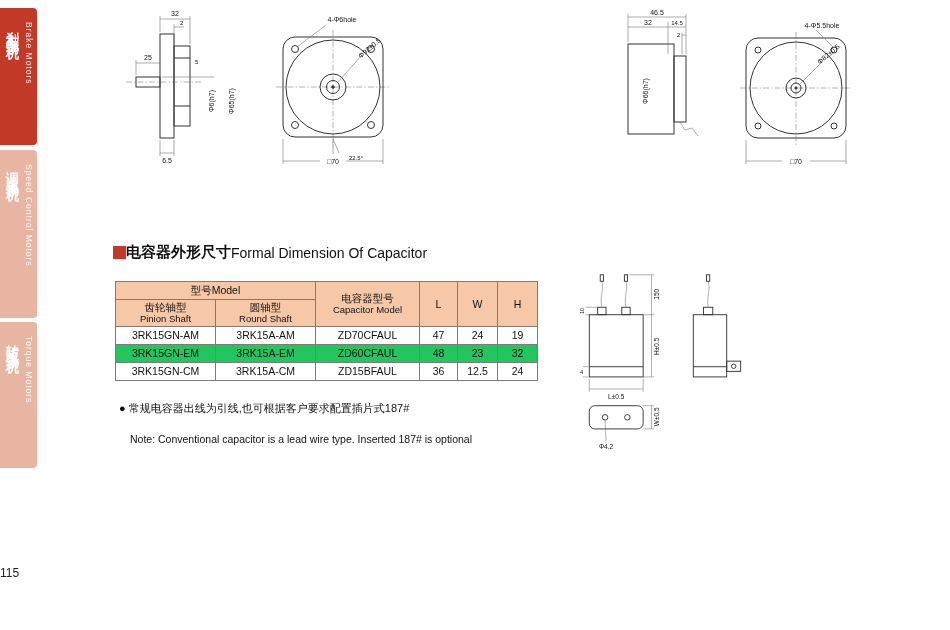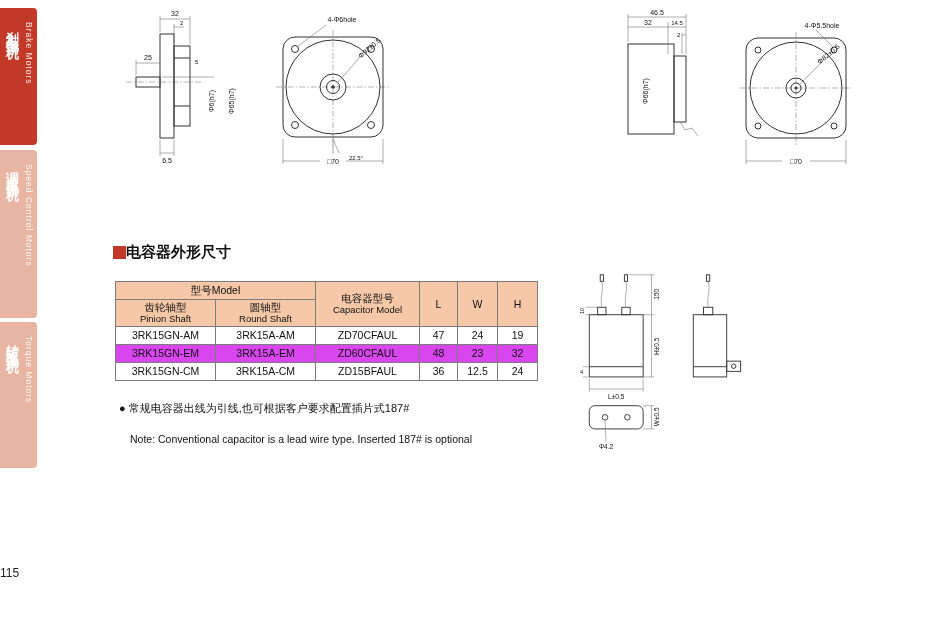--- a/index.html
+++ b/index.html
@@ -28,21 +28,21 @@
   .section-title .sq{width:13px;height:13px;background:#c23a27;display:inline-block}
   .section-title .zh{font-size:15px;font-weight:bold;color:#111}
   .section-title .en{font-size:14px;color:#111}
 
   
   table.cap{position:absolute;left:115px;top:281px;border-collapse:collapse;table-layout:fixed;font-size:10.5px;color:#111}
   table.cap td{border:1px solid #7c7c7c;text-align:center;vertical-align:middle;padding:1px 2px;height:18px}
   table.cap tr.hd td{background:#f6c8a8}
   table.cap .zh-line{font-size:10.5px;line-height:1.2}
   table.cap .en-line{font-size:9.5px;line-height:1.15}
-  table.cap tr.alt td{background:#d946ef}
+  table.cap tr.alt td{background:#22c55e}
 
   
   .note{position:absolute;left:119px;top:401px;color:#111}
   .note .l1{font-size:11px}
   .note .l2{font-size:10.5px;padding-left:11px;margin-top:17px}
 
   
   .pagenum{position:absolute;top:566px;left:0;width:950px;text-align:left;font-size:12px;color:#222}
 </style>
 </head>
@@ -176,20 +176,21 @@
     <line x1="78" y1="141" x2="114" y2="141"></line>
   </g>
   <text x="90" y="8" text-anchor="middle">4-Φ5.5hole</text>
   <text transform="rotate(-40 98 36)" x="98" y="36" text-anchor="middle">Φ82±0.5</text>
   <text x="64" y="144" text-anchor="middle">□70</text>
 </svg>
 
 <div class="section-title">
   <span class="sq"></span>
   <span class="zh">电容器外形尺寸</span>
+  <span class="en">Formal Dimension Of Capacitor</span>
 </div>
 
 <table class="cap">
   <colgroup>
     <col style="width:100px">
       <col style="width:100px">
       <col style="width:104px">
     <col style="width:38px">
       <col style="width:40px">
       <col style="width:40px">

